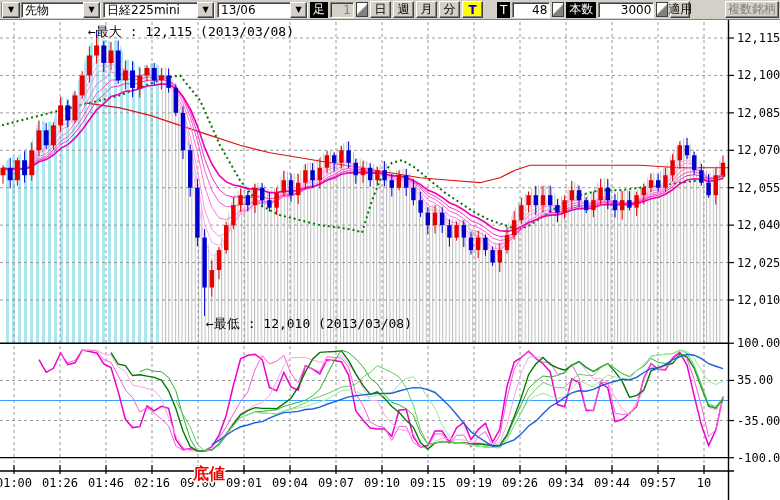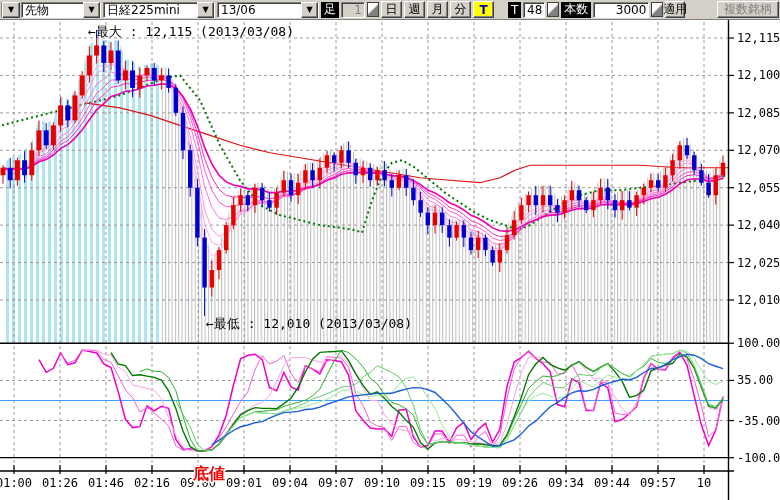--- a/index.html
+++ b/index.html
@@ -44,42 +44,42 @@
     <div class="drop" style="width:16px">▼</div>
   </div>
   <div class="combo sp" style="width:80px">
     <span class="val">先物</span>
     <div class="drop">▼</div>
   </div>
   <div class="combo sp" style="width:112px">
     <span class="val">日経225mini</span>
     <div class="drop">▼</div>
   </div>
-  <div class="combo sp" style="width:102px">
+  <div class="combo sp" style="width:91px">
     <span class="val">13/06</span>
     <div class="drop">▼</div>
   </div>
   <div class="blk sp">足</div>
   <div class="field dis sp" style="width:24px">1</div>
   <div class="spin sp"></div>
   <div class="btn sp" style="width:21px">日</div>
   <div class="btn sp" style="width:21px">週</div>
   <div class="btn sp" style="width:21px">月</div>
   <div class="btn sp" style="width:21px">分</div>
   <div class="btn yellow sp" style="width:21px">T</div>
   <div class="gap"></div>
   <div class="blk sp">T</div>
-  <div class="field sp" style="width:22px">48</div>
+  <div class="field sp" style="width:38px">48</div>
   <div class="spin sp"></div>
   <div class="blk sp">本数</div>
   <div class="field sp" style="width:56px">3000</div>
   <div class="spin sp"></div>
   <div class="btn sp" style="width:20px">適用</div>
   <div style="flex:1"></div>
-  <div class="btn dis sp" style="width:62px">複数銘柄</div>
+  <div class="btn dis sp" style="width:54px">複数銘柄</div>
 </div>
 
 <div id="chart">
   <svg id="csvg" width="780" height="480" viewBox="0 0 780 480">
       <defs>
         <pattern id="cy" width="6" height="8" patternUnits="userSpaceOnUse">
           <rect x="0" y="0" width="6" height="8" fill="#fff"></rect>
           <rect x="0" y="0" width="3" height="8" fill="#aee6f0"></rect>
         </pattern>
         <pattern id="gr" width="3.3" height="8" patternUnits="userSpaceOnUse">

